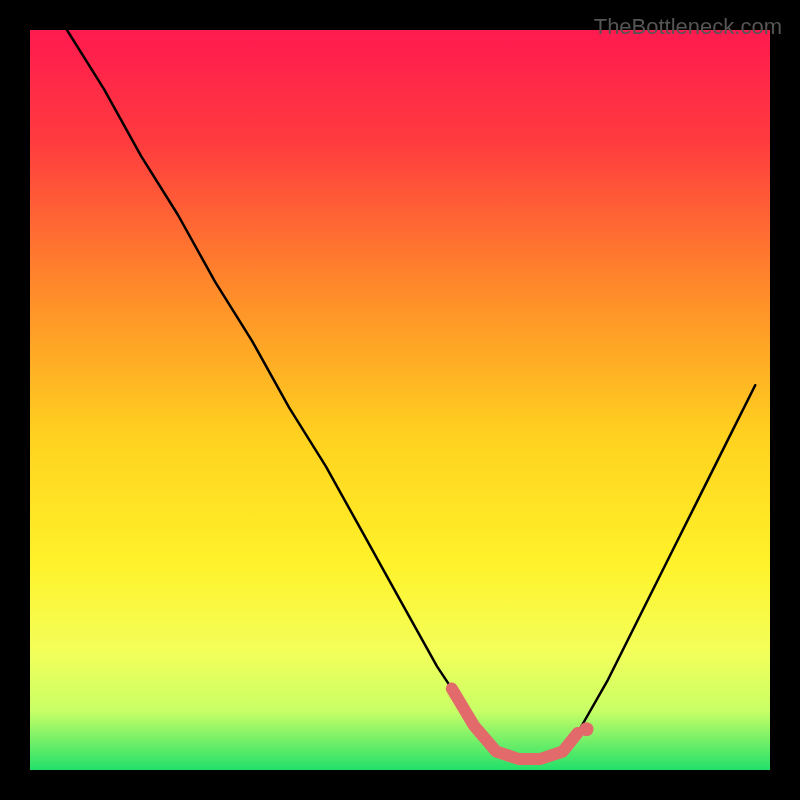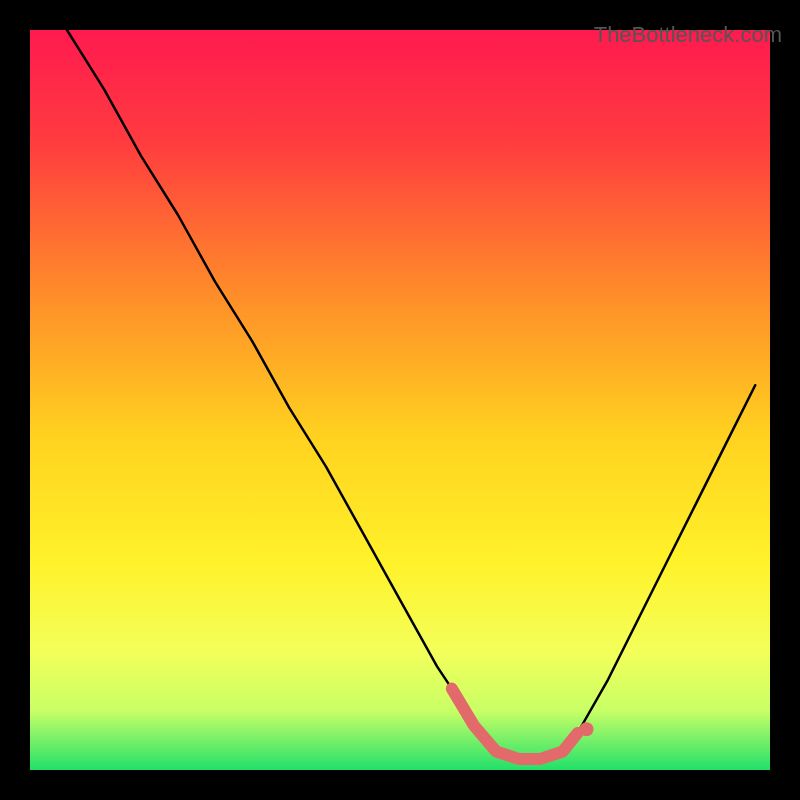--- a/index.html
+++ b/index.html
@@ -6,21 +6,21 @@
     margin: 0;
     padding: 0;
     width: 800px;
     height: 800px;
     background: #000;
     position: relative;
     font-family: Arial, sans-serif;
   }
   .watermark {
     position: absolute;
-    top: 22px;
+    top: 14px;
     right: 18px;
     color: #555;
     font-size: 22px;
     font-weight: 500;
     z-index: 10;
   }
   .plot-area {
     position: absolute;
     left: 30px;
     top: 30px;

